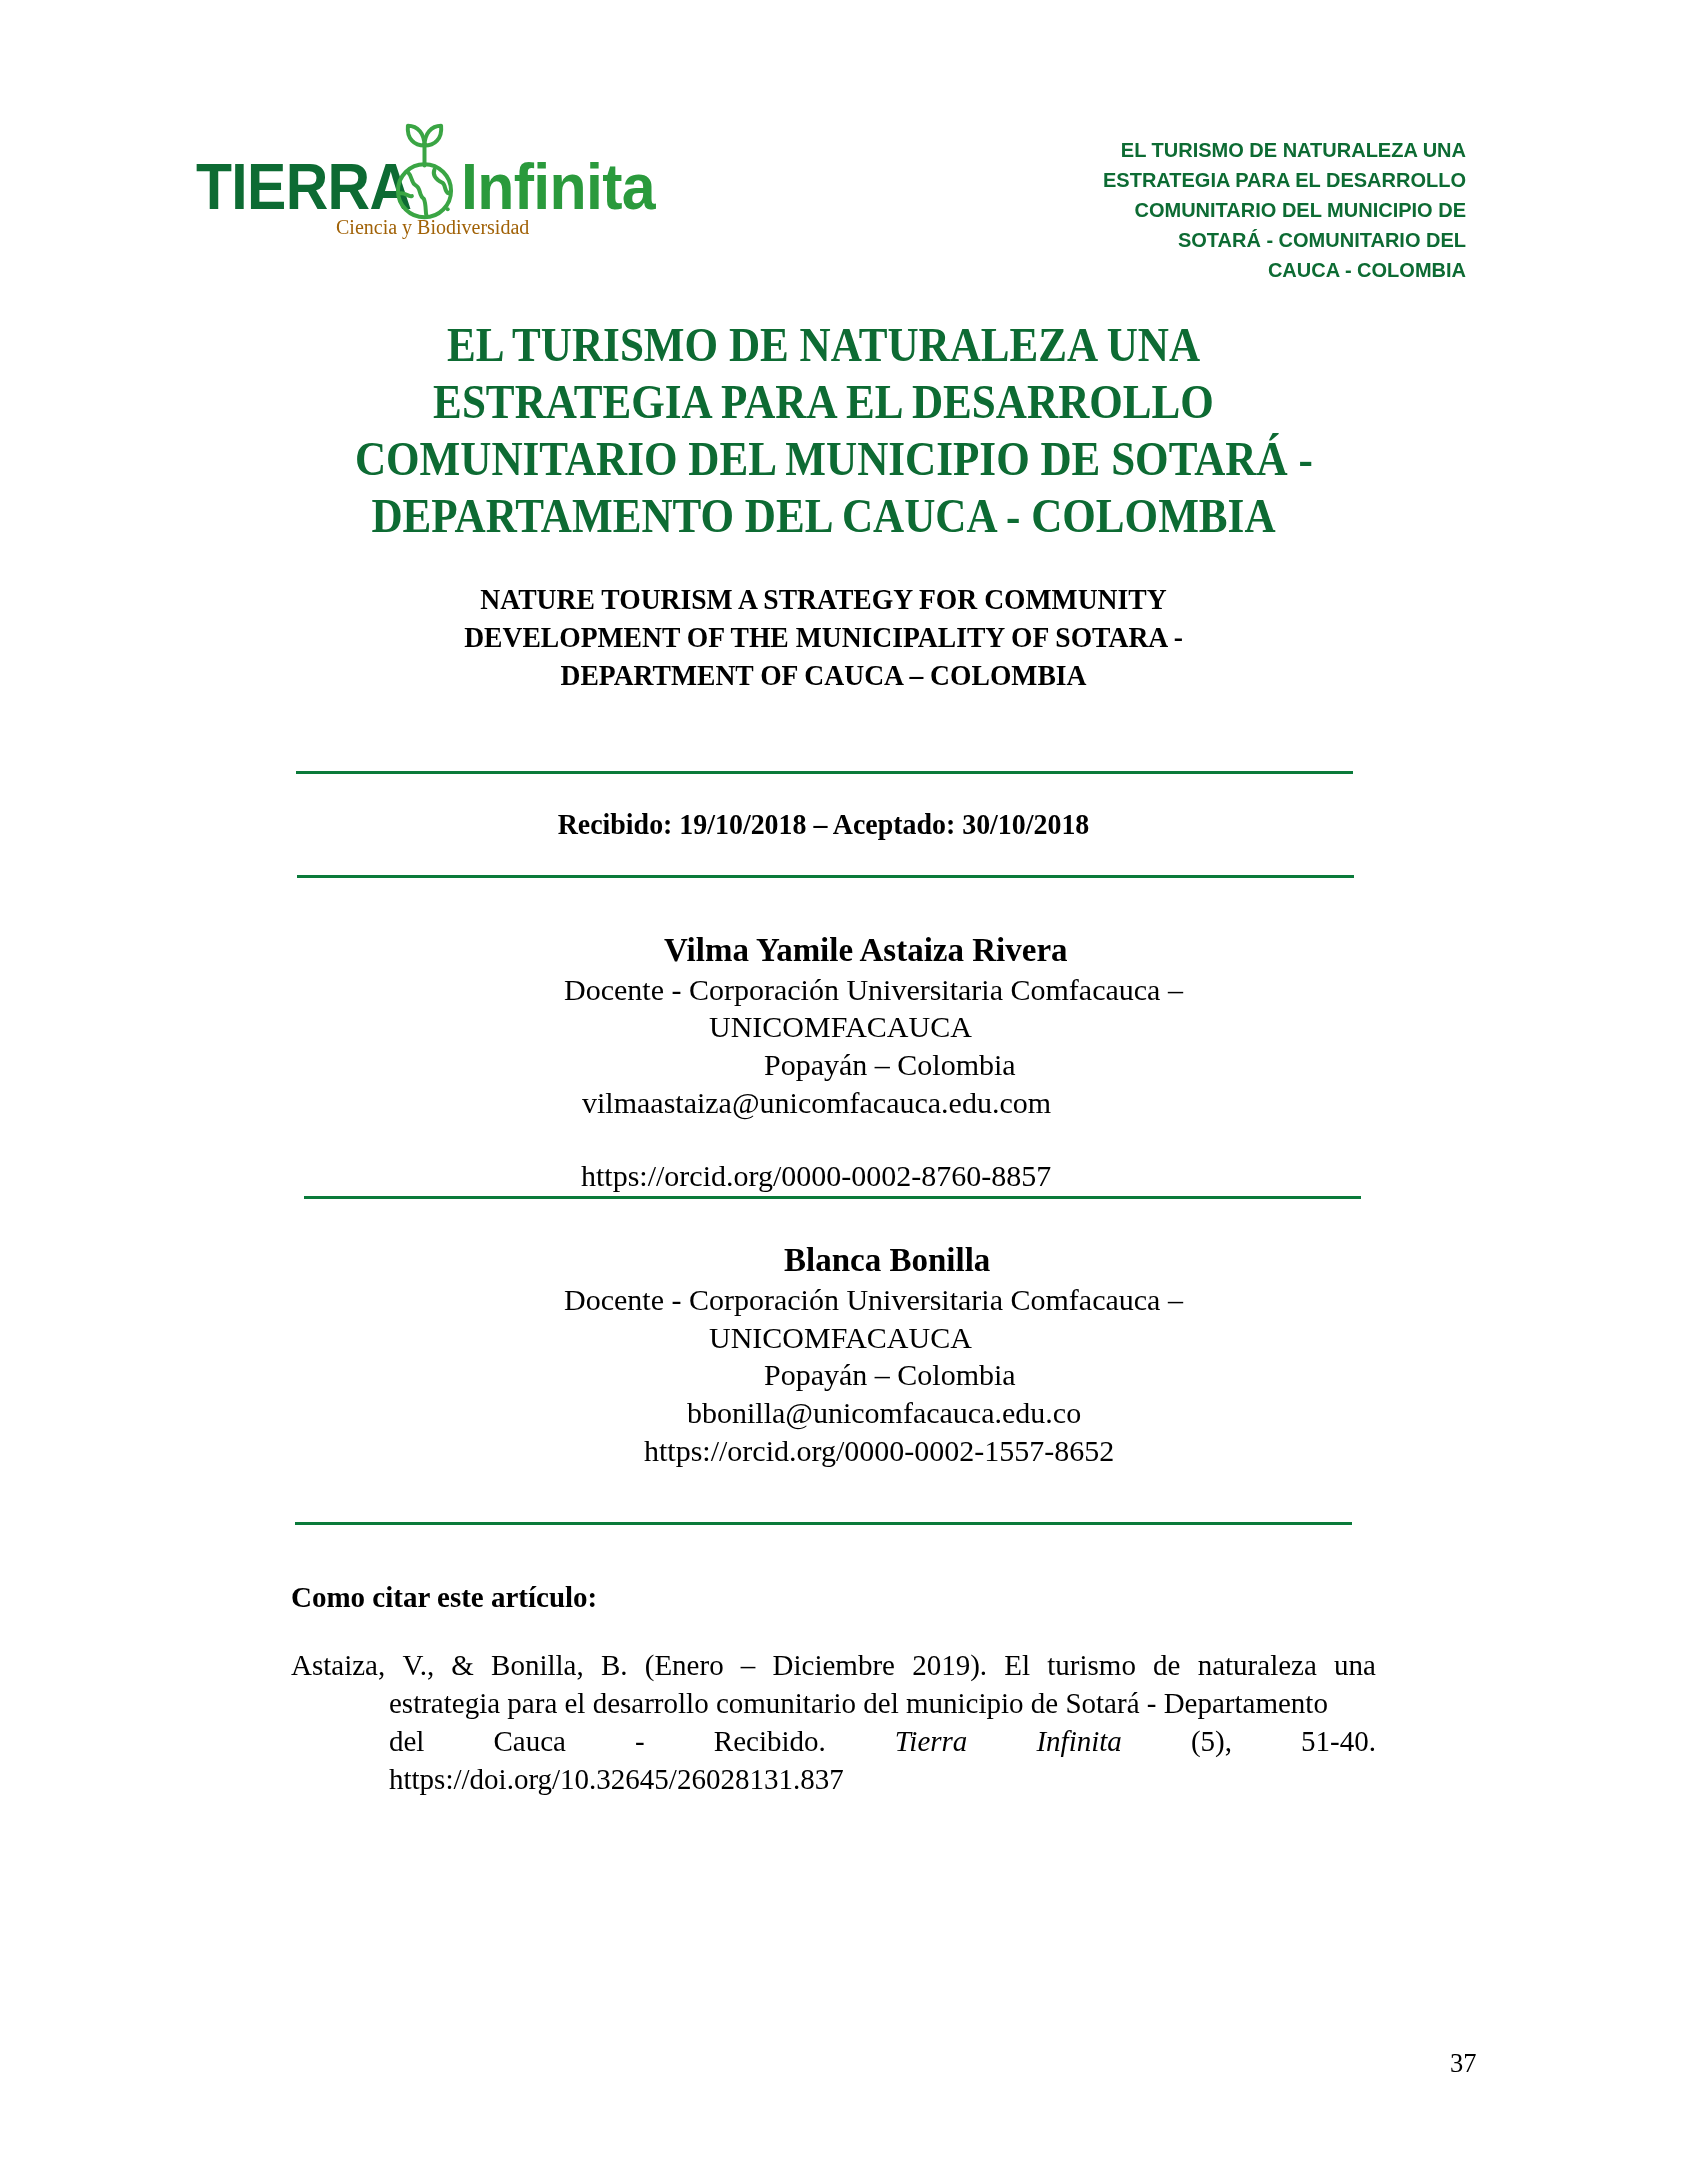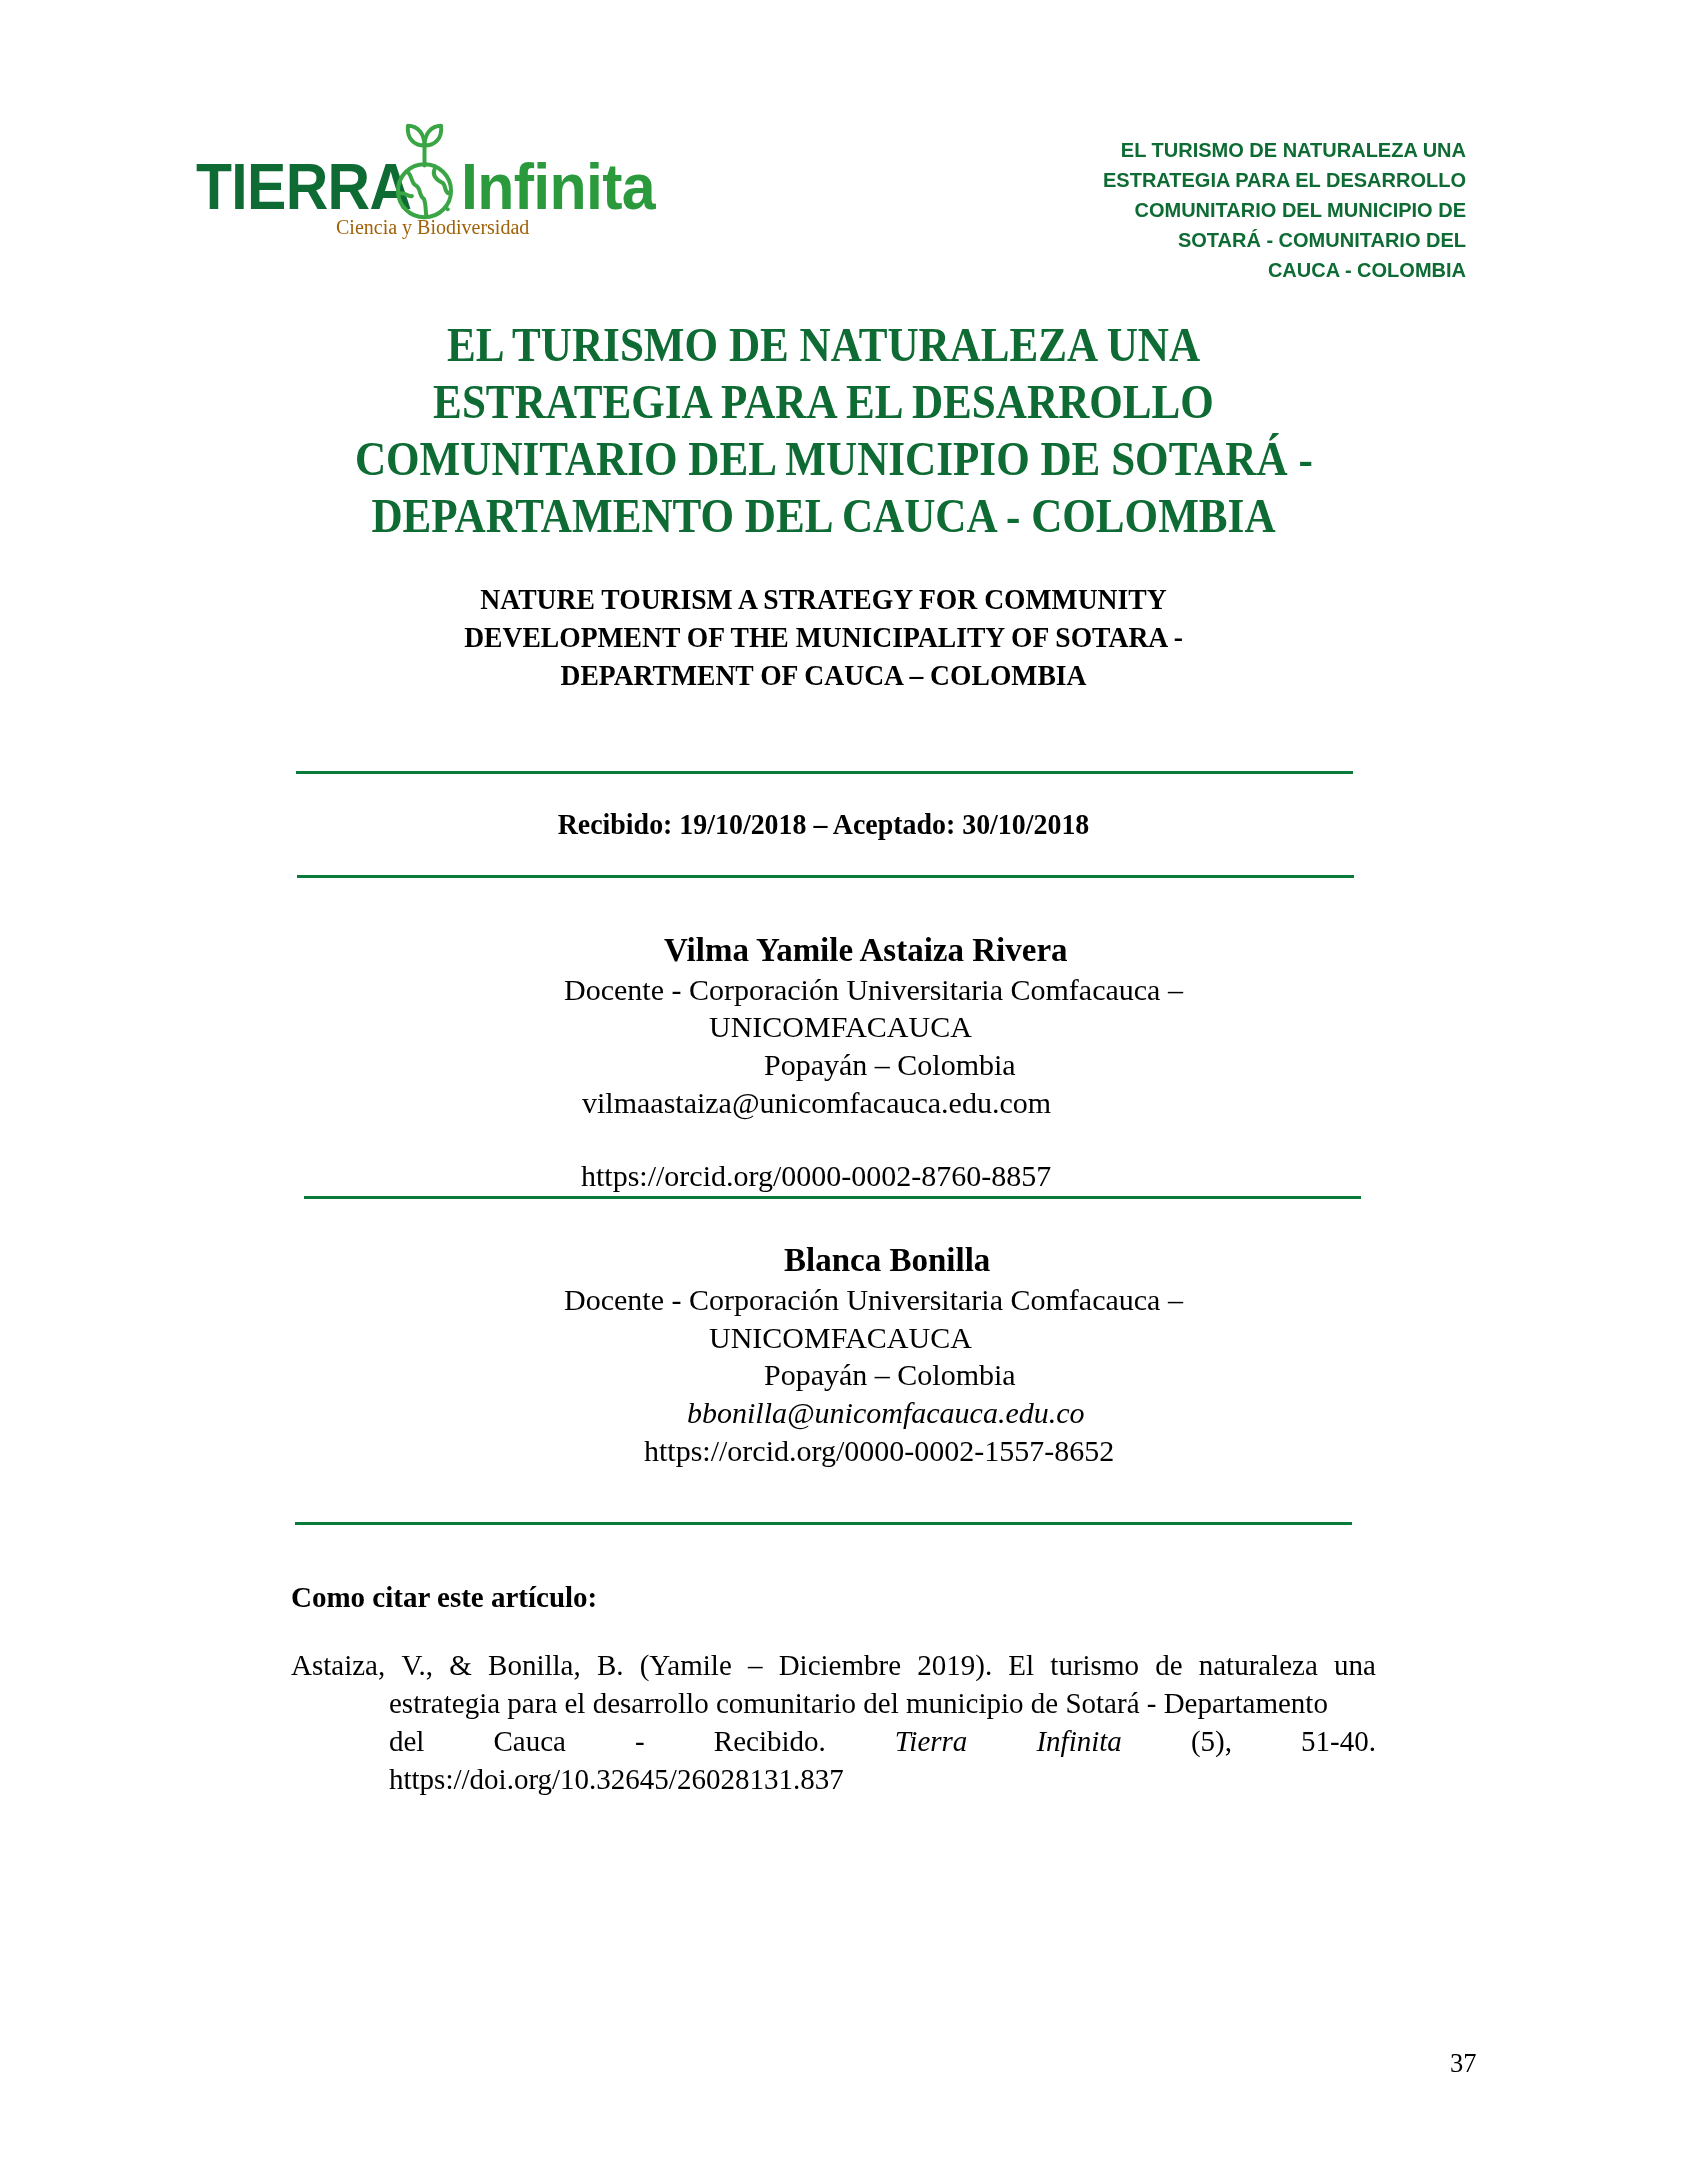--- a/index.html
+++ b/index.html
@@ -92,35 +92,35 @@
   <div class="author-line" style="left:581px; top:1123px;margin-top:36px;">https://orcid.org/0000-0002-8760-8857</div>
 </div>
 
 <div class="rule" style="left:304px; top:1196px; width:1057px;"></div>
 
 <div class="author">
   <div class="author-name" style="left:784px; top:1242px;">Blanca Bonilla</div>
   <div class="author-line" style="left:564px; top:1283px;">Docente - Corporación Universitaria Comfacauca –</div>
   <div class="author-line" style="left:709px; top:1321px;">UNICOMFACAUCA</div>
   <div class="author-line" style="left:764px; top:1358px;">Popayán – Colombia</div>
-  <div class="author-line" style="left:687px; top:1396px;font-style:italic;">bbonilla@unicomfacauca.edu.co</div>
+  <div class="author-line" style="left:687px; top:1396px;">bbonilla@unicomfacauca.edu.co</div>
   <div class="author-line" style="left:644px; top:1434px;">https://orcid.org/0000-0002-1557-8652</div>
 </div>
 
 <div class="rule" style="left:295px; top:1522px; width:1057px;"></div>
 
 <div class="cite-heading">Como citar este artículo:</div>
 <div class="cite-body">
   <div class="cite-line just">
     <span>Astaiza,</span>
     <span>V.,</span>
     <span>&amp;</span>
     <span>Bonilla,</span>
     <span>B.</span>
-    <span>(Yamile</span>
+    <span>(Enero</span>
     <span>–</span>
     <span>Diciembre</span>
     <span>2019).</span>
     <span>El</span>
     <span>turismo</span>
     <span>de</span>
     <span>naturaleza</span>
     <span>una</span>
   </div>
   <div class="cite-line indent">estrategia para el desarrollo comunitario del municipio de Sotará - Departamento</div>

